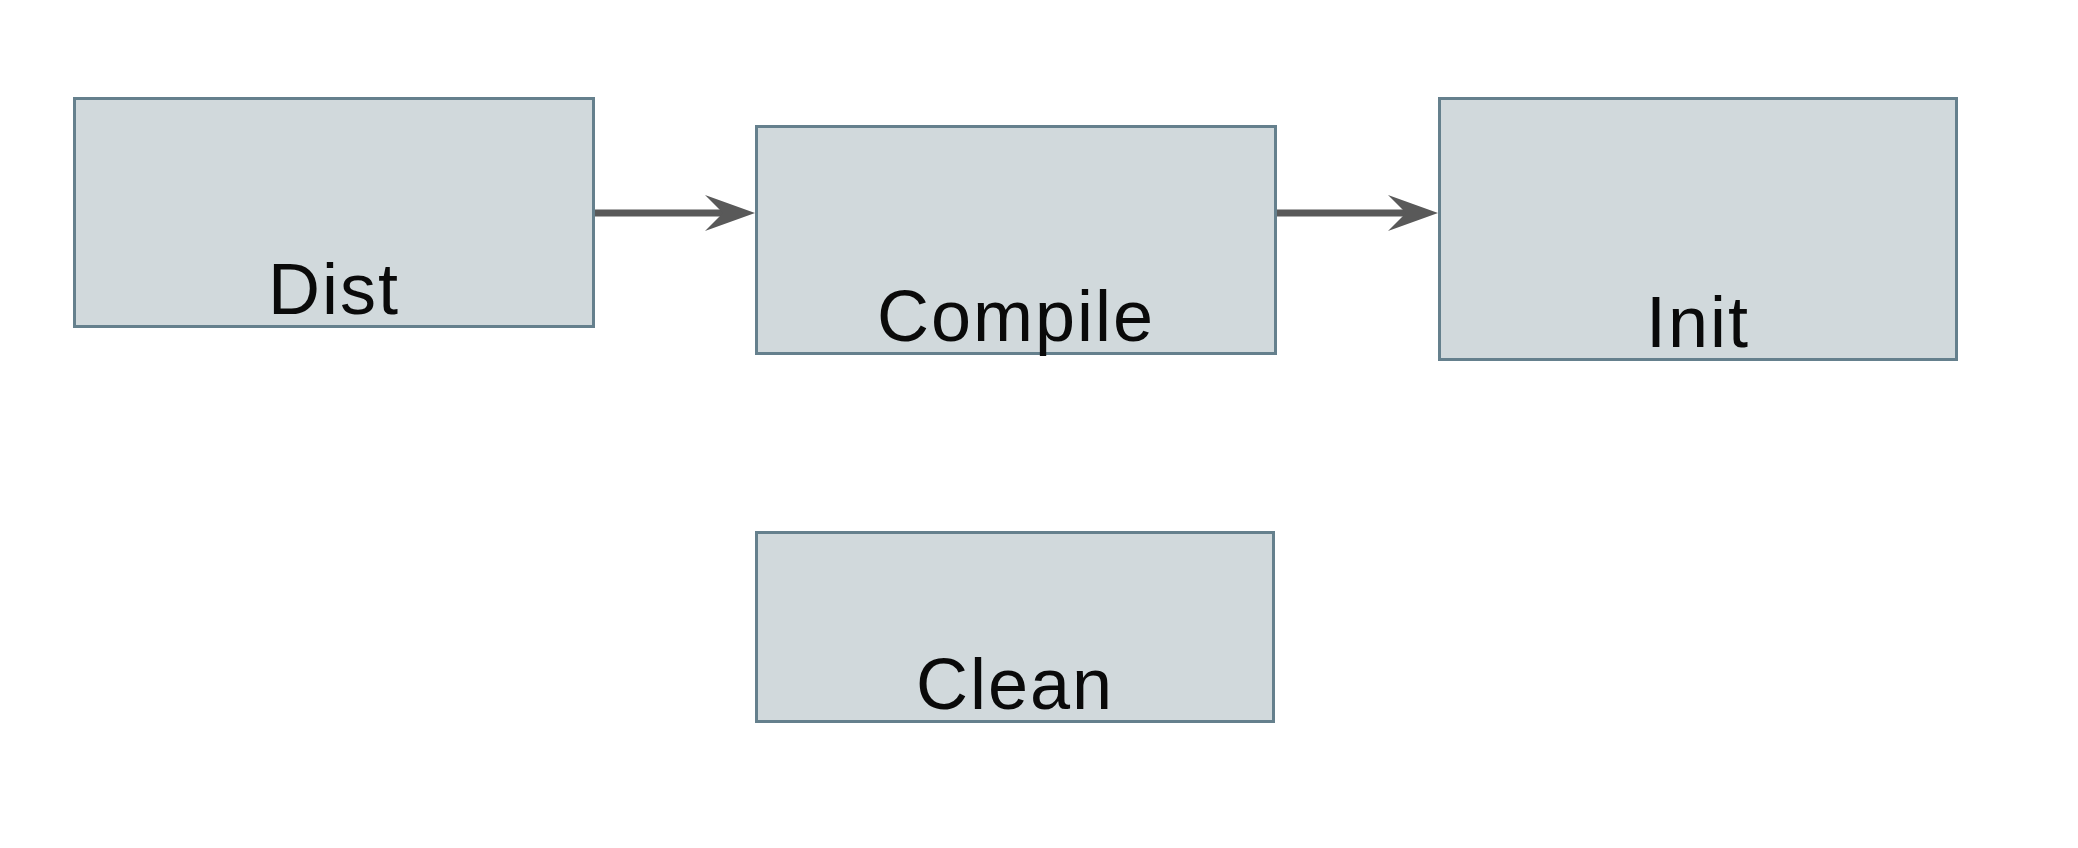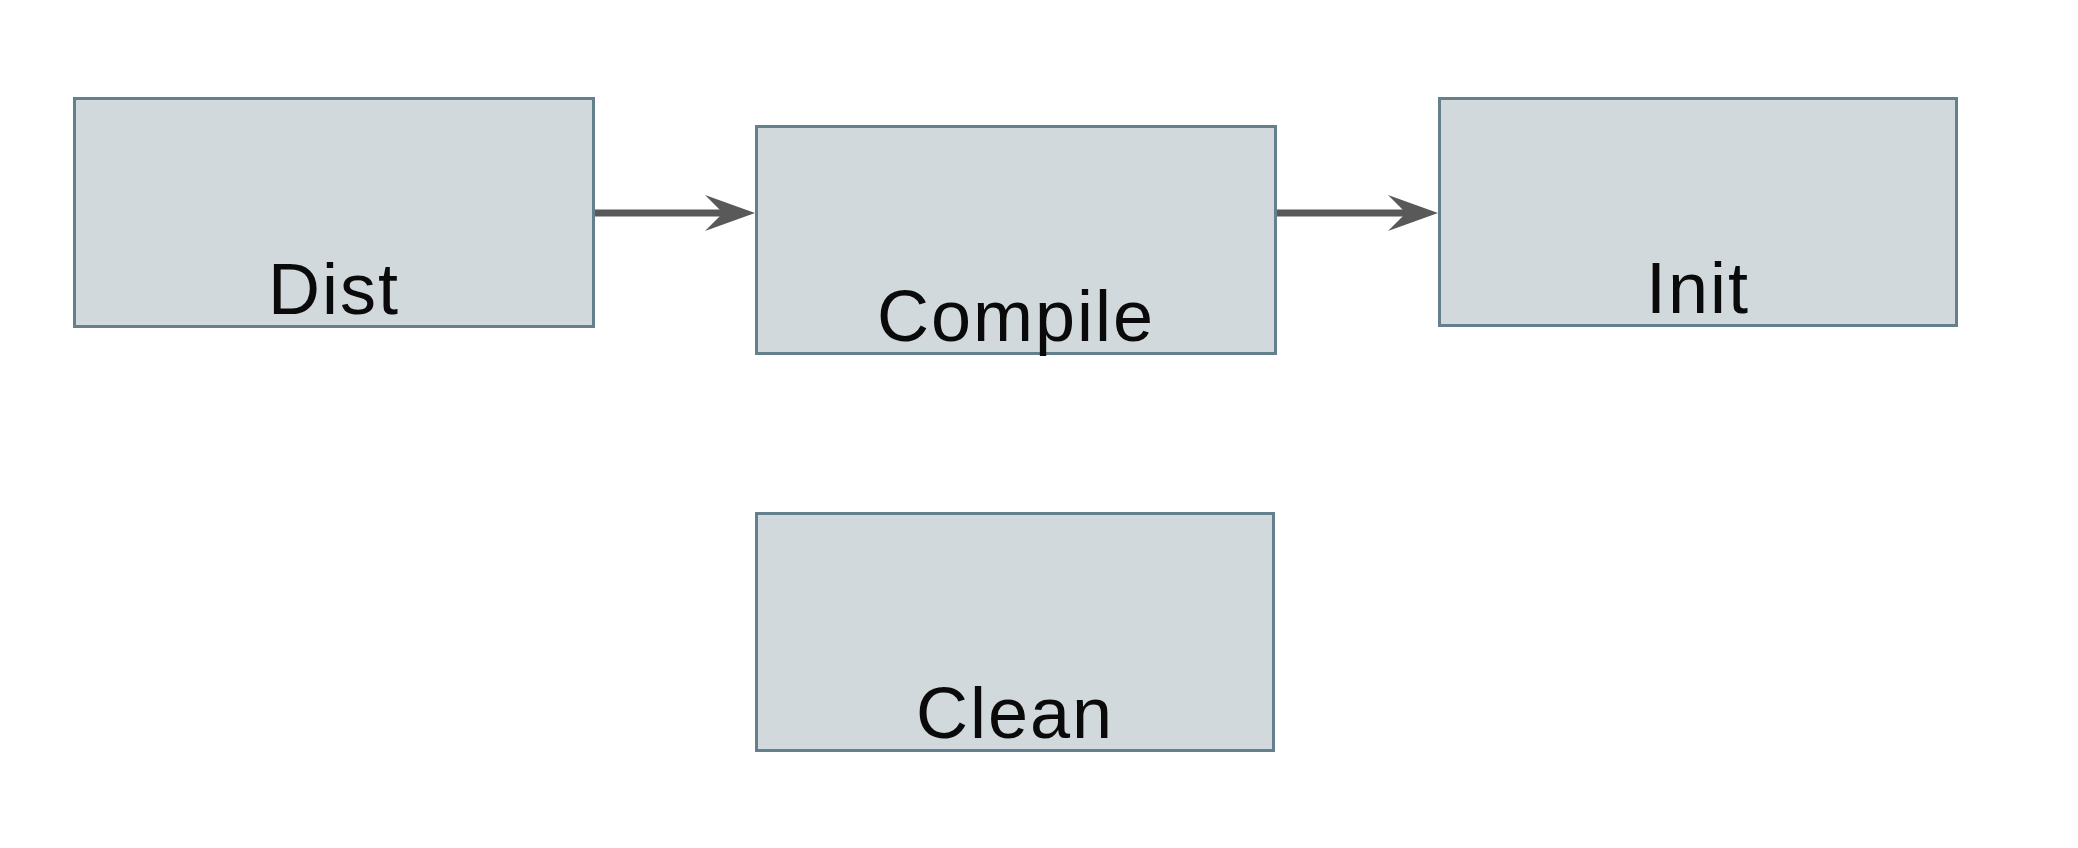--- a/index.html
+++ b/index.html
@@ -65,21 +65,21 @@
   </svg>
 
   <div class="node" style="left:73px; top:97px; width:522px; height:231px;">
     <span class="node-label">Dist</span>
   </div>
 
   <div class="node" style="left:755px; top:97px; width:522px; height:230px;margin-top:28px;">
     <span class="node-label">Compile</span>
   </div>
 
-  <div class="node" style="left:1438px; top:97px; width:520px; height:230px;">
+  <div class="node" style="left:1438px; top:97px; width:520px; height:264px;">
     <span class="node-label">Init</span>
   </div>
 
-  <div class="node" style="left:755px; top:512px; width:520px; height:240px;">
+  <div class="node" style="left:755px; top:531px; width:520px; height:192px;">
     <span class="node-label">Clean</span>
   </div>
 
 </div>
 
 </body></html>

